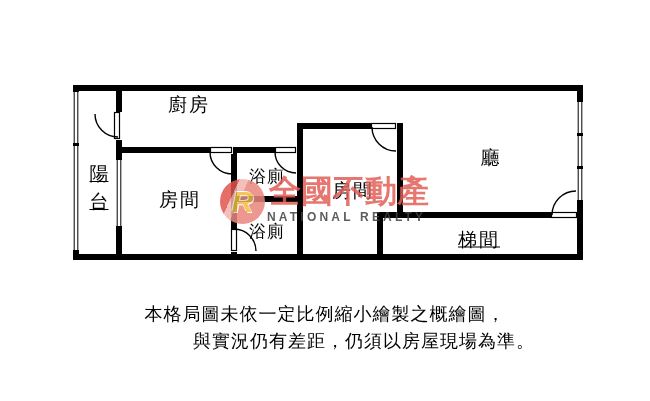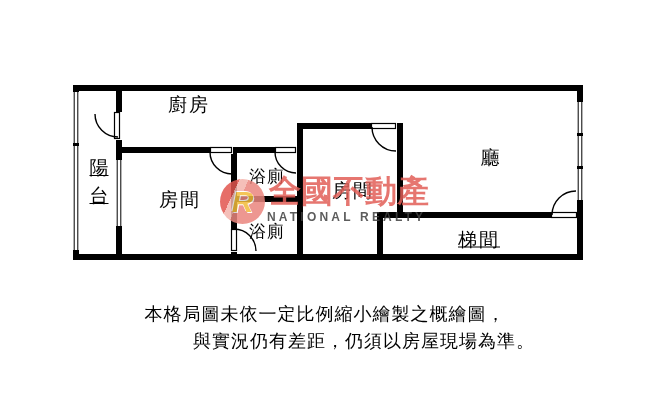--- a/index.html
+++ b/index.html
@@ -131,21 +131,21 @@
       </g>
       <g>
         <rect x="551" y="211" width="26" height="8" stroke="none"></rect>
         <rect x="551.5" y="212.5" width="25" height="5"></rect>
         <path d="M 552,215 A 24 24 0 0 1 576,191" fill="none" stroke-width="1.4"></path>
       </g>
     </g>
   </svg>
 
   <div class="room-label" style="left:189px;top:104px;">廚房</div>
-  <div class="room-label vertical" style="left:99px;top:182px;text-decoration:underline;">陽台</div>
+  <div class="room-label vertical" style="left:99px;top:188px;text-decoration:underline;">陽台</div>
   <div class="room-label" style="left:180px;top:199px;">房間</div>
   <div class="room-label small" style="left:267px;top:176px;">浴廁</div>
   <div class="room-label small" style="left:267px;top:231px;">浴廁</div>
   <div class="room-label" style="left:353px;top:190px;">房間</div>
   <div class="room-label" style="left:491px;top:157px;">廳</div>
   <div class="room-label" style="left:479px;top:239px;text-decoration:underline;">梯間</div>
 
   <div class="watermark">
     <div class="wm-logo">
       <span>R</span>

